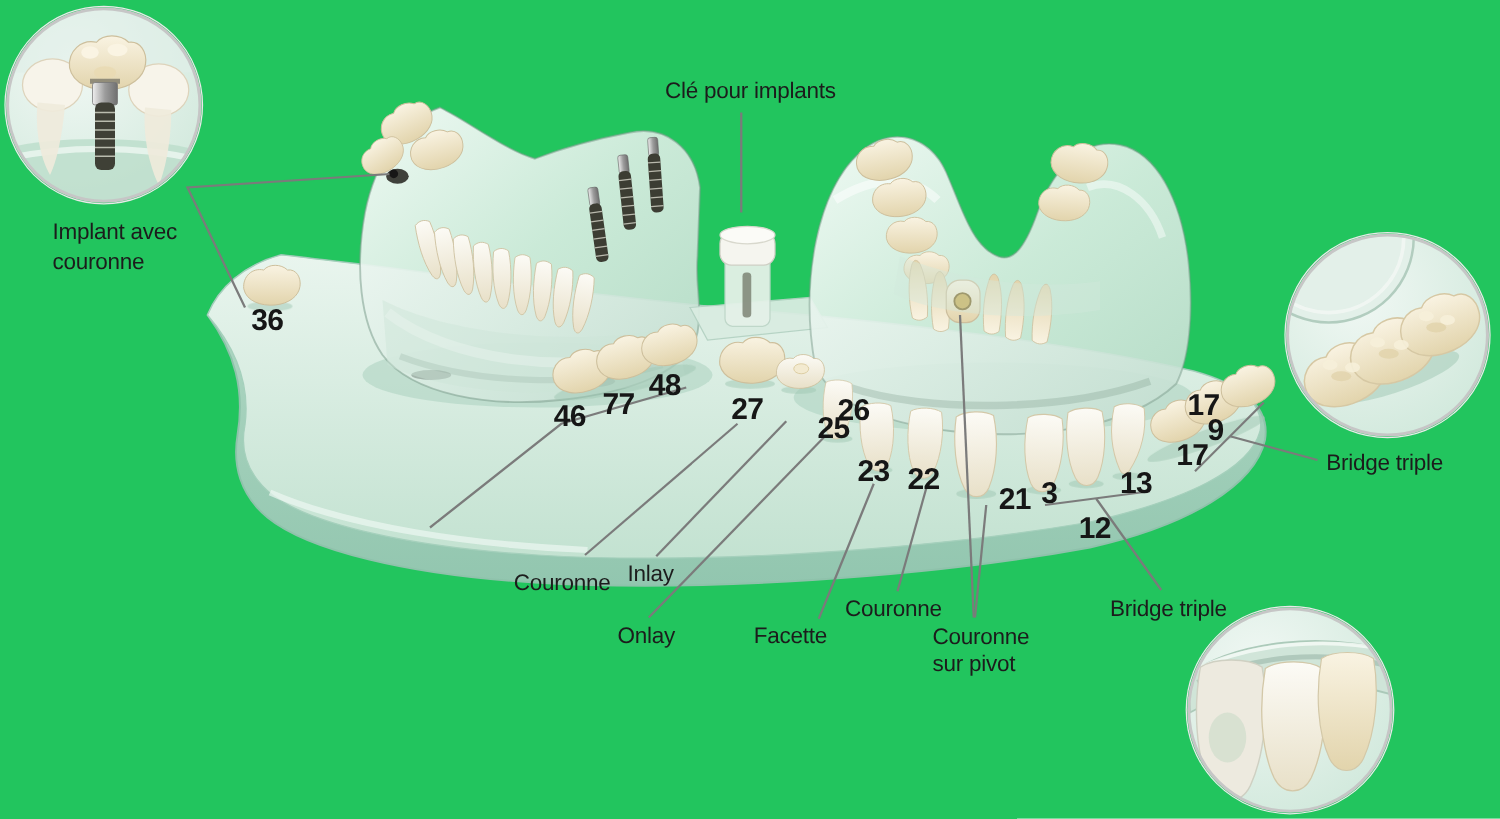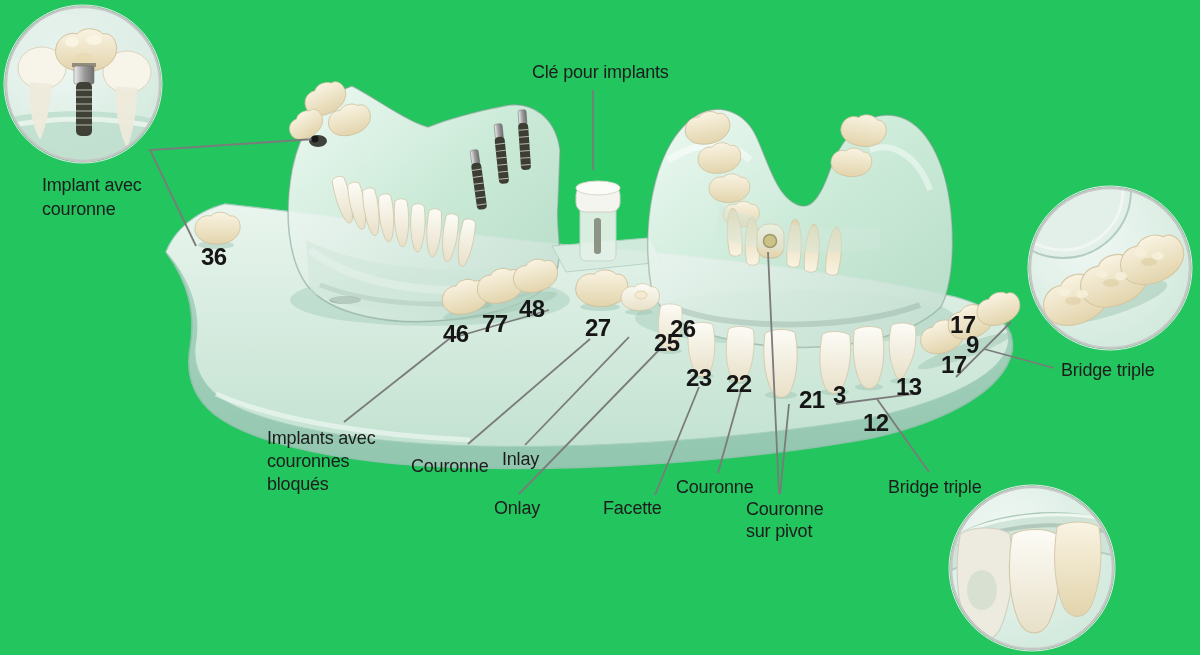--- a/index.html
+++ b/index.html
@@ -301,23 +301,20 @@
     <line x1="877" y1="399" x2="929" y2="472"></line>
     <line x1="956" y1="377" x2="1011" y2="322"></line>
     <line x1="984" y1="349" x2="1054" y2="368"></line>
   </g>
   <circle cx="315" cy="139" r="3.5" fill="#171717"></circle>
 </svg>
 
   <div class="lbl" style="left:532px;top:61px;">Clé pour implants</div>
   <div class="lbl" style="left:42px;top:173px;line-height:24px;">Implant avec
 couronne</div>
-  <div class="lbl" style="left:267px;top:427px;">Implants avec
-couronnes
-bloqués</div>
   <div class="lbl" style="left:411px;top:455px;">Couronne</div>
   <div class="lbl" style="left:502px;top:448px;">Inlay</div>
   <div class="lbl" style="left:494px;top:497px;">Onlay</div>
   <div class="lbl" style="left:603px;top:497px;">Facette</div>
   <div class="lbl" style="left:676px;top:476px;">Couronne</div>
   <div class="lbl" style="left:746px;top:498px;line-height:22px;">Couronne
 sur pivot</div>
   <div class="lbl" style="left:1061px;top:359px;">Bridge triple</div>
   <div class="lbl" style="left:888px;top:476px;">Bridge triple</div>
 

